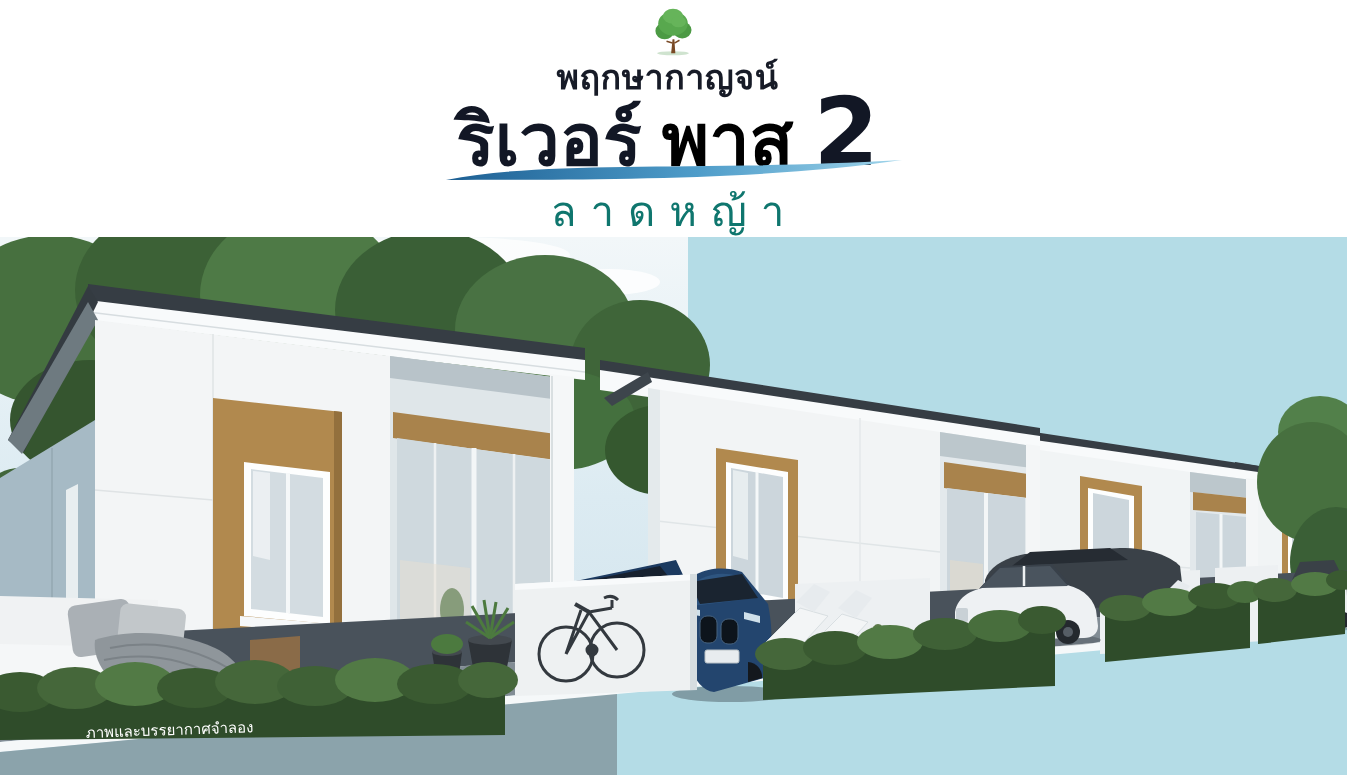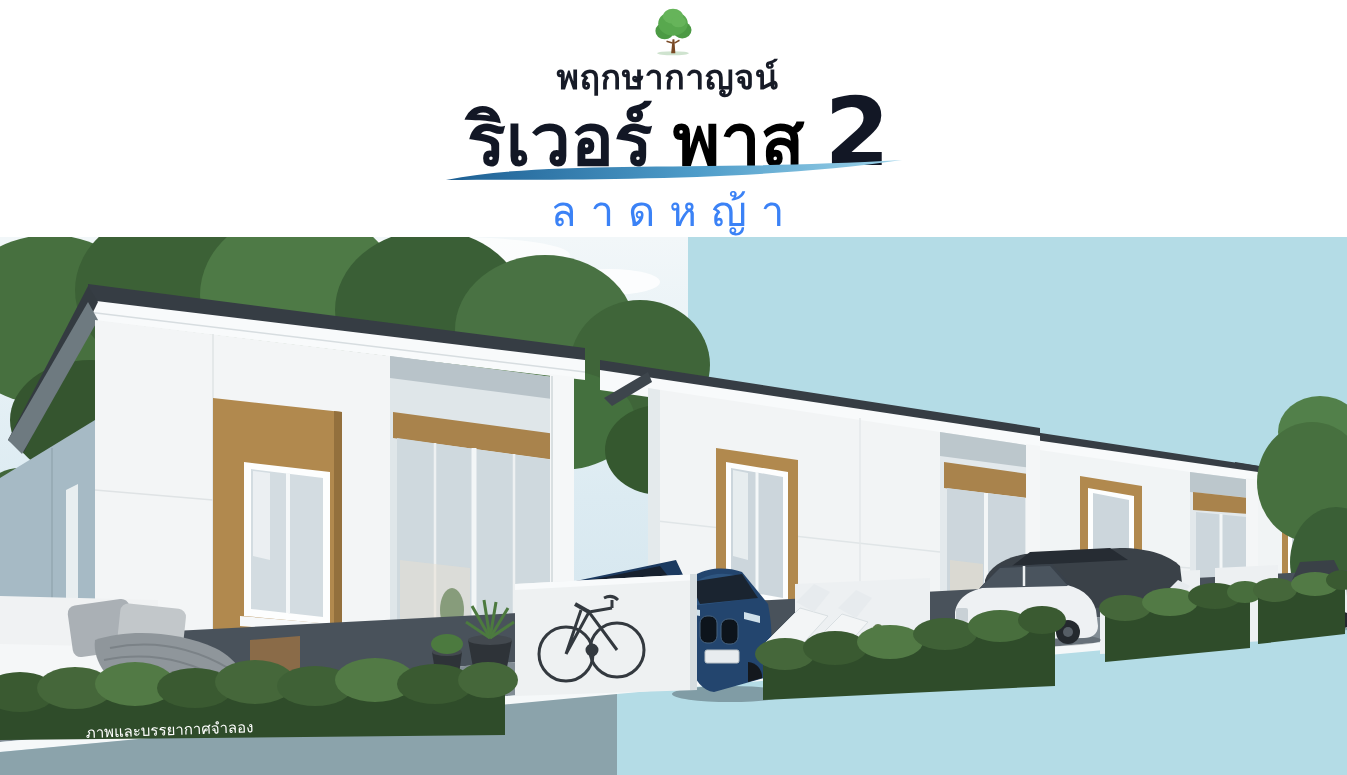--- a/index.html
+++ b/index.html
@@ -12,29 +12,29 @@
     position:absolute;left:0;top:0;width:1335px;height:237px;background:#ffffff;z-index:5;
   }
   .logo{position:absolute;left:650px;top:6px;width:46px;height:50px;}
   .brand{
     position:absolute;left:0;top:50px;width:100%;text-align:center;
     font-size:34px;font-weight:700;color:#171b27;letter-spacing:0.5px;
   }
   .title-line{
     position:absolute;left:0;top:84px;width:100%;
     display:flex;justify-content:center;align-items:baseline;gap:20px;
-    font-weight:800;color:#121725;line-height:1.05;margin-left:11px;
+    font-weight:800;color:#121725;line-height:1.05;
   }
   .title-part1{font-size:72px;}
   .title-part2{font-size:72px;color:#000000;}
   .title-number{font-size:94px;}
   .swoosh{position:absolute;left:444px;top:156px;width:460px;height:30px;}
   .subtitle{
     position:absolute;left:0;top:178px;width:100%;text-align:center;
-    font-size:42px;font-weight:500;color:#3b82f6;letter-spacing:14px;padding-left:14px;box-sizing:border-box;
+    font-size:42px;font-weight:500;color:#0f766e;letter-spacing:14px;padding-left:14px;box-sizing:border-box;
   }
   .scene{position:absolute;left:0;top:237px;width:1347px;height:538px;z-index:1;}
 </style>
 </head>
 <body>
 
 <div class="header">
 
   <svg class="logo" viewBox="0 0 46 54">
     <ellipse cx="23" cy="51" rx="17" ry="2.2" fill="#cfe3cf"></ellipse>

